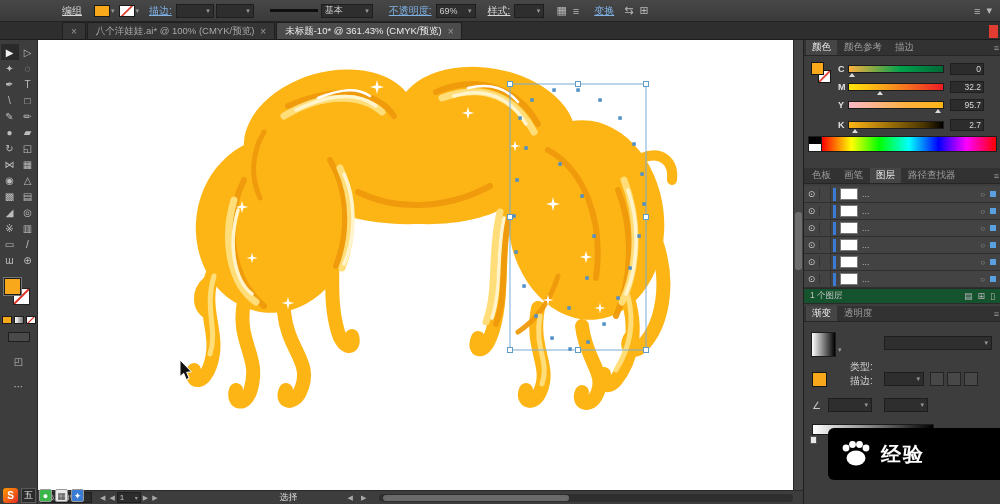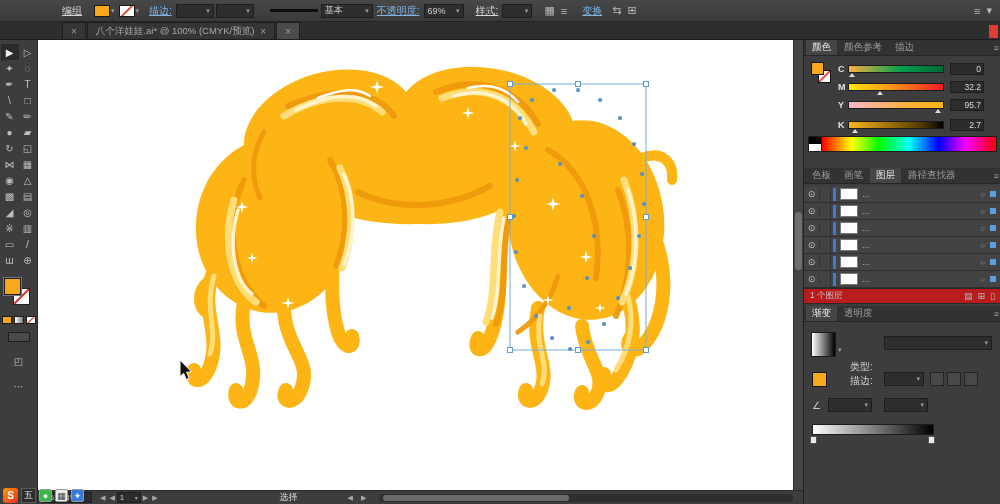--- a/index.html
+++ b/index.html
@@ -92,21 +92,21 @@
 
   .layers-list { position:absolute; left:0; top:146px; width:197px; }
   .layer-row { height:17px; background:#434343; border-bottom:1px solid #2f2f2f; display:flex; align-items:center; }
   .cell-eye { width:16px; text-align:center; color:#c9c9c9; font-size:9px; border-right:1px solid #333; }
   .cell-lock { width:11px; height:100%; border-right:1px solid #333; }
   .layer-colorbar { width:3px; height:13px; background:#3a7bd5; margin-left:2px; }
   .layer-thumb { width:18px; height:12px; background:#fff; border:1px solid #787878; margin:0 4px; }
   .layer-label { flex:1; color:#b5b5b5; font-size:9px; }
   .layer-target { color:#9a9a9a; font-size:8px; margin-right:5px; }
   .layer-seldot { width:6px; height:6px; background:#5aa0e0; margin-right:5px; }
-  .layers-footer { position:absolute; left:0; top:248px; width:197px; height:16px; background:#b91c1c;
+  .layers-footer { position:absolute; left:0; top:248px; width:197px; height:16px; background:#14532d;
     border-top:1px solid #2a2a2a; border-bottom:1px solid #2a2a2a; display:flex; align-items:center;
     font-size:8.5px; color:#c6c6c6; padding:0 6px; gap:4px; }
   .lf-icons { margin-left:auto; display:flex; gap:5px; color:#b5b5b5; font-size:9px; }
 
   .grad-body { position:absolute; left:0; top:284px; width:197px; height:120px; }
   .grad-square { position:absolute; left:7px; top:8px; width:25px; height:25px; border:1px solid #1c1c1c;
     background:linear-gradient(90deg,#fff,#000); }
   .grad-square-caret { position:absolute; left:34px; top:22px; color:#9a9a9a; font-size:7px; }
   .grad-type-label { position:absolute; left:46px; top:14px;margin-top:22px; }
   .grad-type-dd { position:absolute; left:80px; top:12px; width:108px; }
@@ -168,21 +168,21 @@
       </span>
     <span class="dd" style="width:38px;margin-left:2px">
         <span></span>
         <span class="caret">▾</span>
       </span>
     <span class="line-preview" style="margin-left:16px"></span>
     <span class="dd" style="width:52px;margin-left:3px">
         <span>基本</span>
         <span class="caret">▾</span>
       </span>
-    <span class="blue-link" style="margin-left:4px">不透明度:</span>
+    <span class="blue-link" style="margin-left:16px">不透明度:</span>
     <span class="dd" style="width:40px;margin-left:4px">
         <span>69%</span>
         <span class="caret">▾</span>
       </span>
     <span class="cb-label" style="margin-left:12px">样式:</span>
     <span class="dd" style="width:30px;margin-left:4px">
         <span></span>
         <span class="caret">▾</span>
       </span>
     <span class="cb-icon" style="margin-left:12px">▦</span>
@@ -197,20 +197,21 @@
 
   <div class="tab-bar">
     <div class="doc-tab">
       <span class="tab-close">×</span>
     </div>
     <div class="doc-tab">
       <span>八个洋娃娃.ai* @ 100% (CMYK/预览)</span>
       <span class="tab-close">×</span>
     </div>
     <div class="doc-tab active">
+      <span>未标题-10* @ 361.43% (CMYK/预览)</span>
       <span class="tab-close">×</span>
     </div>
     <div class="red-indicator"></div>
   </div>
 
   <div class="tools-panel">
     <div class="tool-grid">
       <span class="tool-cell active">▶</span>
       <span class="tool-cell">▷</span>
       <span class="tool-cell">✦</span>
@@ -529,20 +530,32 @@
         </span>
       <span class="dd grad-angle-dd2">
           <span></span>
           <span class="caret">▾</span>
         </span>
       <span class="grad-bar"></span>
       <span class="grad-stop" style="left:6px"></span>
       <span class="grad-stop" style="left:124px"></span>
     </div>
 
+    <div class="watermark">
+      <svg width="32" height="28" viewBox="0 0 32 28">
+        <g fill="#ffffff">
+          <circle cx="6" cy="8" r="3.4"></circle>
+          <circle cx="12.5" cy="4.5" r="3.4"></circle>
+          <circle cx="19.5" cy="4.5" r="3.4"></circle>
+          <circle cx="26" cy="8" r="3.4"></circle>
+          <ellipse cx="16" cy="18" rx="9.5" ry="7.5"></ellipse>
+        </g>
+      </svg>
+      <span class="wm-text">经验</span>
+    </div>
   </div>
 
   <div class="status-bar">
     <span class="zoom-box">361.43%</span>
     <span class="nav-arrow" style="margin-left:8px">◀</span>
     <span class="nav-arrow">◀</span>
     <span class="nav-box">
       <span>1</span>
       <span style="font-size:6px;color:#9a9a9a">▾</span>
     </span>

